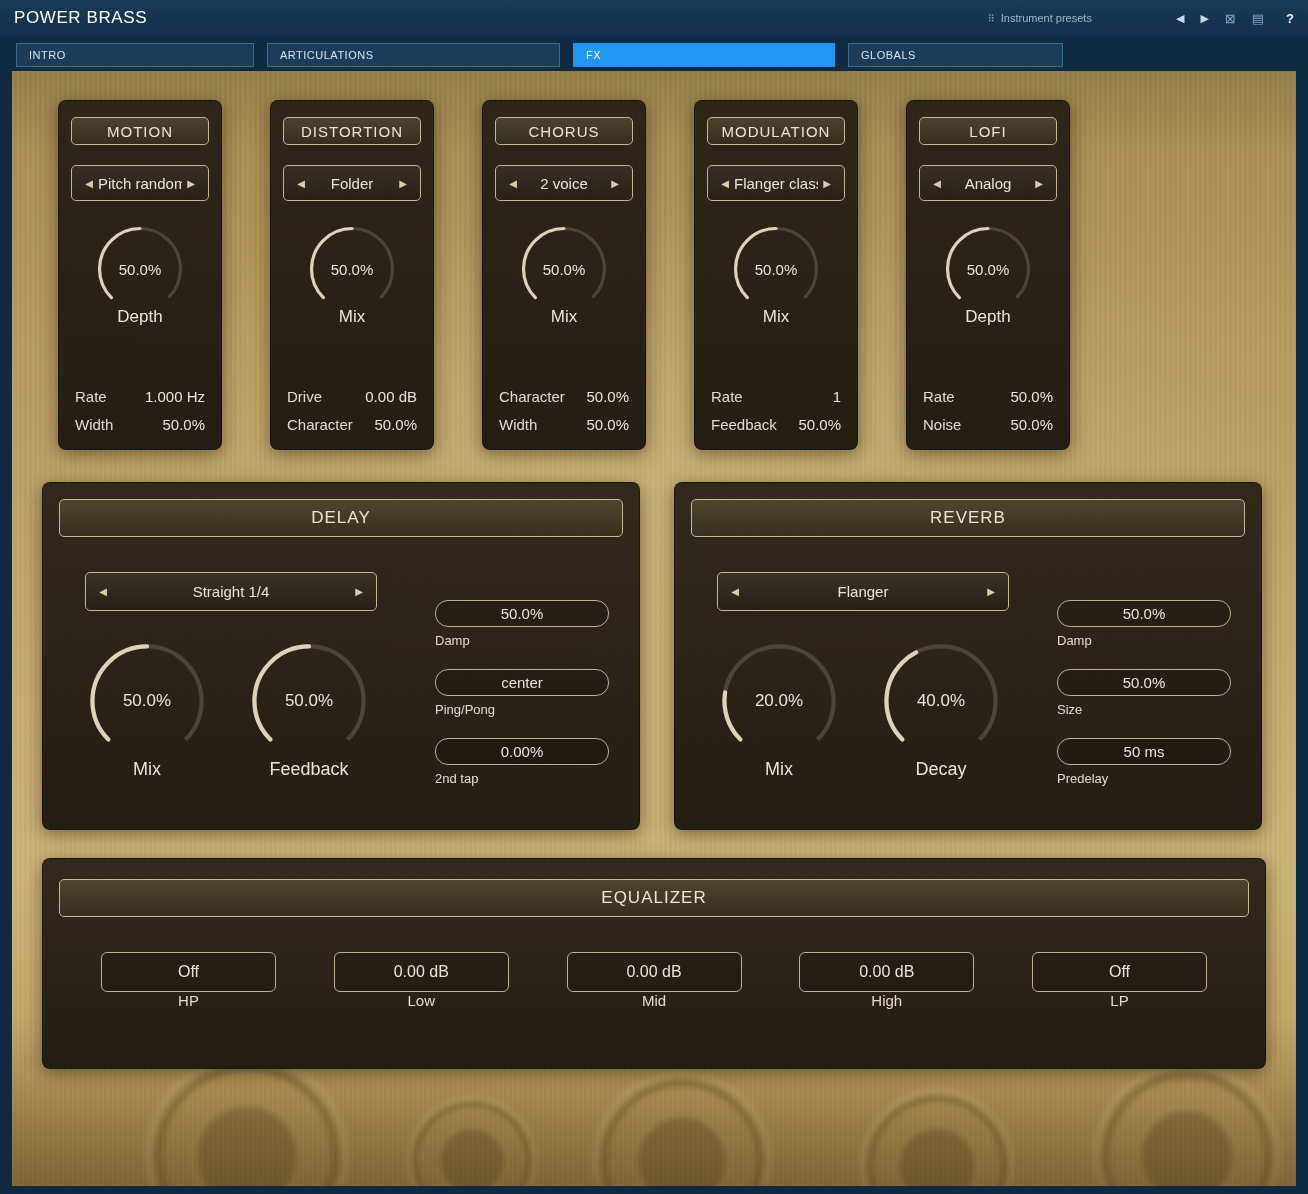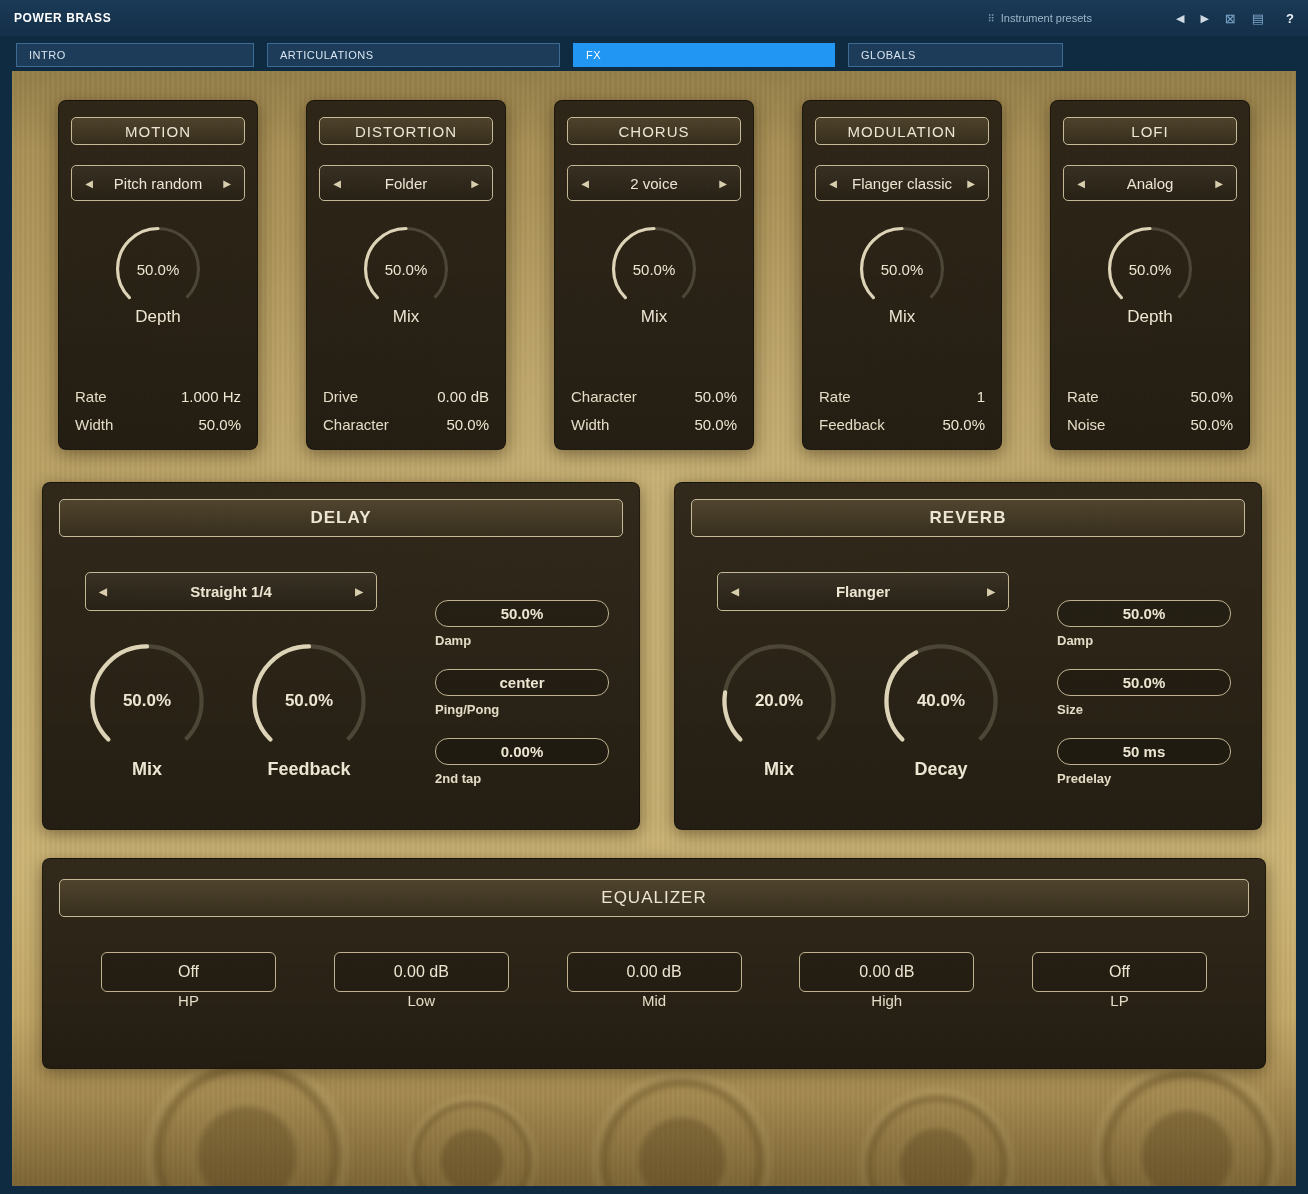--- a/index.html
+++ b/index.html
@@ -2,21 +2,21 @@
 <html><head>
 <meta charset="utf-8">
 <style>
   * { margin:0; padding:0; box-sizing:border-box; }
   html,body { width:1308px; height:1194px; overflow:hidden; background:#0e2b42;
     font-family:"Liberation Sans", sans-serif; }
 
   
   .titlebar { height:36px; background:linear-gradient(180deg,#1a3a55,#142f49);
     display:flex; align-items:center; padding:0 14px; color:#fff; }
-  .tb-title { font-size:12px; font-weight:bold; letter-spacing:.6px; }
+  .tb-title { font-size:17px; font-weight:normal; letter-spacing:.6px; }
   .tb-right { margin-left:auto; display:flex; align-items:center; }
   .tb-presets { display:flex; align-items:center; gap:6px; color:#9db6ca; font-size:11px;
     margin-right:84px; cursor:pointer; }
   .tb-presets .ico { font-size:10px; color:#7e9cb6; }
   .tb-nav { display:flex; align-items:center; gap:16px; color:#cfdae4; font-size:11px; }
   .tb-nav .ico { cursor:pointer; }
   .tb-nav .sq { color:#7fa8cc; font-size:13px; }
   .tb-help { margin-left:22px; color:#eef3f7; font-size:13px; font-weight:bold; cursor:pointer; }
 
   
@@ -42,21 +42,21 @@
   .ring { background:
       radial-gradient(circle, transparent 46%, rgba(100,78,34,0.45) 50%, rgba(218,194,132,0.38) 55%, transparent 60%),
       radial-gradient(circle, rgba(86,66,28,0.35) 0 26%, rgba(190,164,104,0.25) 30%, transparent 34%); }
   .content { position:relative; z-index:1; padding-top:29px; }
 
   
   .row-top { display:flex; gap:48px; margin:0 46px; }
   .panel { background:linear-gradient(180deg, rgba(38,31,20,0.93), rgba(27,22,14,0.95));
     border:1px solid rgba(0,0,0,0.35); border-radius:8px;
     box-shadow:0 4px 18px rgba(52,38,12,0.55); color:#ece5d2; }
-  .fx-panel { width:200px; height:350px; padding:16px 12px 12px; display:flex; flex-direction:column; }
+  .fx-panel { width:164px; height:350px; padding:16px 12px 12px; display:flex; flex-direction:column; }
 
   .hdr-btn { border:1px solid #c6ba99; border-radius:5px; height:28px;
     display:flex; align-items:center; justify-content:center;
     background:linear-gradient(180deg, rgba(190,168,116,0.22), rgba(90,76,48,0.20));
     font-size:15px; letter-spacing:1px; color:#ece5d2; cursor:pointer; }
   .fx-panel .hdr-btn { margin-bottom:20px; }
 
   .selector { display:flex; align-items:center; border:1px solid #c3b795; border-radius:5px;
     height:36px; padding:0 8px; cursor:pointer;
     background:linear-gradient(180deg, rgba(255,255,255,0.05), rgba(0,0,0,0.10)); }
@@ -76,21 +76,21 @@
   .knob-label { text-align:center; font-size:17px; color:#ece5d2; margin-top:-8px; }
   .knob-label.big-lbl { font-size:18px; margin-top:-4px; }
 
   .params { margin-top:auto; padding:0 4px 4px; }
   .param-row { display:flex; justify-content:space-between; font-size:15px; margin-top:11px; }
   .param-row .p-label { color:#e4dcc6; }
   .param-row .p-value { color:#ece5d2; cursor:pointer; }
 
   
   .row-mid { display:flex; gap:34px; margin:32px 30px 0; }
-  .big-panel { height:348px; padding:16px; display:flex; flex-direction:column;font-weight:bold; }
+  .big-panel { height:348px; padding:16px; display:flex; flex-direction:column; }
   .big-panel .hdr-btn { height:38px; font-size:17px; margin-bottom:35px; }
   .delay-panel { width:598px; } .reverb-panel { width:588px; }
   .big-body { display:flex; flex:1; }
   .big-left { flex:1; }
   .big-left .selector { width:292px; height:39px; margin-left:26px; }
   .big-knobs { display:flex; gap:38px; margin:28px 0 0 26px; }
   .big-knob-unit { width:124px; }
   .big-right { width:174px; margin-right:14px; padding-top:28px; }
   .vgroup { margin-bottom:21px; }
   .vbox { border:1px solid #bdb190; border-radius:13px; height:27px;

